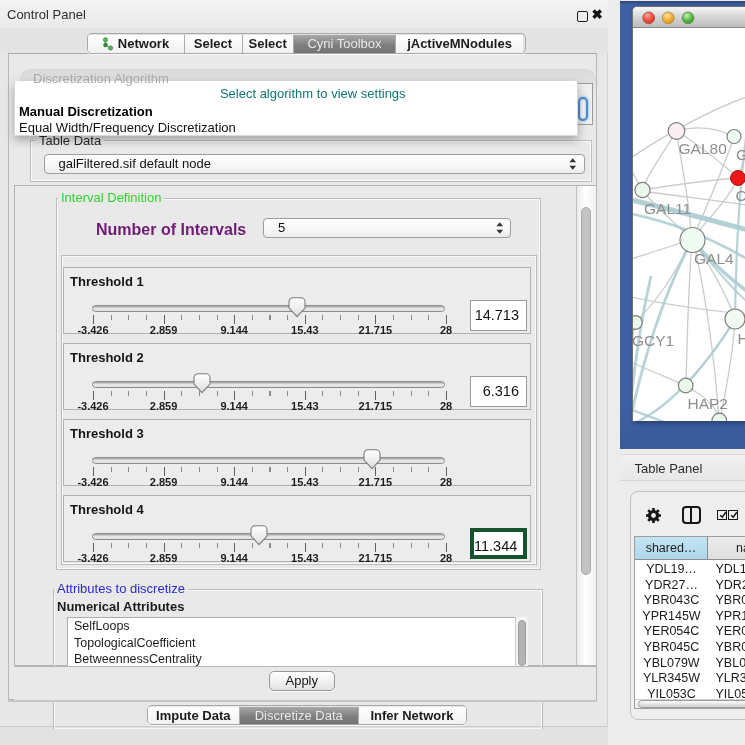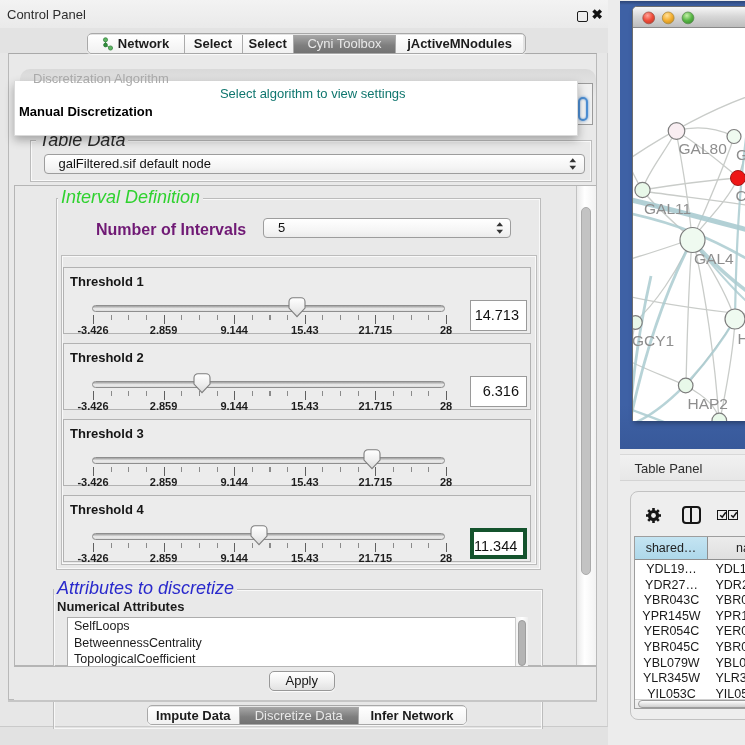--- a/index.html
+++ b/index.html
@@ -1,19 +1,19 @@
 <!DOCTYPE html>
 <html><head><meta charset="utf-8">
 <style>
   * { margin:0; padding:0; box-sizing:border-box; }
   body { width:745px; height:745px; background:#ececec; position:relative;
          font-family:"Liberation Sans", sans-serif; overflow:hidden; }
   .abs { position:absolute; }
   .etched { border:1px solid #bcbcbc; box-shadow: inset 0 0 0 1px rgba(255,255,255,.7); }
-  .glabel { position:absolute; background:#e9e9e9; padding:0 3px; font-size:18px; line-height:13px;font-style:italic; }
+  .glabel { position:absolute; background:#e9e9e9; padding:0 3px; font-size:13px; line-height:13px; }
   .combo { position:absolute; background:linear-gradient(180deg,#ffffff,#f4f4f4 70%,#ececec);
            border:1px solid #9d9d9d; border-radius:4px; font-size:13px; color:#111; }
   .stepper { position:absolute; right:7px; top:50%; transform:translateY(-50%); width:7.5px; height:12px; }
   .seg { display:inline-block; height:100%; font-size:13px; font-weight:bold; color:#1b1b1b;
          text-align:center; border-right:1px solid #ababab; background:linear-gradient(180deg,#ffffff,#f0f0f0); }
   .seg.dark { background:linear-gradient(180deg,#a8a8a8,#7e7e7e 55%,#717171); color:#e9e9e9; font-weight:normal; }
   .tickmajor { position:absolute; height:9px; width:1px; background:#5f5f5f; }
   .ticklabel { position:absolute; width:56px; text-align:center; font-size:11px; font-weight:bold; color:#1d1d1d; }
 </style></head>
 <body>
@@ -164,34 +164,35 @@
           </defs>
           <path d="M5 0.8 h8 a4 4 0 0 1 4 4 v6.2 L9 19.6 L1 11 V4.8 a4 4 0 0 1 4 -4 Z" fill="url(#tg)" stroke="#7e7e7e" stroke-width="1.1"></path>
         </svg></div>
 <div class="abs" style="left:406px;top:32.5px;width:57px;height:31px;background:#ffffff;border:4px solid #14532d;font-size:14.5px;color:#111;text-align:right;line-height:29px;padding-right:7px;">11.344</div>
 </div>
 <div class="abs etched" style="left:52.5px;top:588.5px;width:490px;height:140px;border-bottom:none;"></div>
 <span class="glabel" style="left:54px;top:582px;color:#2929cc;">Attributes to discretize</span>
 <span class="abs" style="left:57px;top:599px;font-size:13px;font-weight:bold;color:#1b1b1b;">Numerical Attributes</span>
 <div class="abs" style="left:67px;top:617px;width:461px;height:49px;background:#ffffff;border:1px solid #adadad;border-bottom:none;font-size:12.5px;color:#1c1c1c;overflow:hidden;">
       <div style="padding-left:6px;height:16.6px;line-height:16.6px;">SelfLoops</div>
+      <div style="padding-left:6px;height:16.6px;line-height:16.6px;">TopologicalCoefficient</div>
       <div style="padding-left:6px;height:16.6px;line-height:16.6px;">BetweennessCentrality</div>
-      <div style="padding-left:6px;height:16.6px;line-height:16.6px;">TopologicalCoefficient</div>
     </div>
 <div class="abs" style="left:514.5px;top:617px;width:13.5px;height:49px;background:linear-gradient(90deg,#f2f2f2,#ffffff 50%,#eeeeee);border-left:1px solid #cccccc;"></div>
 <div class="abs" style="left:517.5px;top:620px;width:8px;height:46px;background:#b4b4b4;border:1px solid #9d9d9d;border-radius:5px;"></div>
 <div class="abs" style="left:14px;top:666px;width:581.5px;height:34px;background:#e9e9e9;border-top:1px solid #b5b5b5;"></div>
 <div class="abs" style="left:268.5px;top:671px;width:66.5px;height:19.5px;border-radius:5px;border:1px solid #989898;background:linear-gradient(180deg,#ffffff,#f2f2f2 50%,#e2e2e2);font-size:13px;color:#151515;text-align:center;line-height:18px;box-shadow:0 1px 1px rgba(255,255,255,.9);">Apply</div>
 <div class="abs" style="left:8px;top:700px;width:589px;height:2px;background:#c6c6c6;"></div>
 <div class="abs" style="left:146.5px;top:705px;width:320px;height:20px;border:1px solid #a8a8a8;border-radius:5px;overflow:hidden;line-height:18px;white-space:nowrap;box-shadow:0 1px 1px rgba(255,255,255,.8);"><span class="seg" style="width:92.5px;">Impute Data</span><span class="seg dark" style="width:118.5px;">Discretize Data</span><span class="seg" style="width:107px;border-right:none;">Infer Network</span></div>
 </div>
 <div class="abs" style="left:14px;top:81px;width:563.5px;height:54.5px;background:#ffffff;border:1px solid #dadada;border-top:none;box-shadow:0 4px 9px rgba(0,0,0,.30);font-size:13px;z-index:50;">
     <div style="position:absolute;left:18px;top:-10px;color:#a9a9a9;">Discretization Algorithm</div>
     <div style="position:absolute;left:0;right:0;top:4.5px;height:15px;color:#0f766e;text-align:center;padding-left:34px;">Select algorithm to view settings</div>
     <div style="position:absolute;left:4px;top:23px;height:15px;color:#000;font-weight:bold;">Manual Discretization</div>
+    <div style="position:absolute;left:4px;top:38.5px;height:15px;color:#111;">Equal Width/Frequency Discretization</div>
   </div>
 <div class="abs" style="left:620px;top:1px;width:125px;height:448px;background:linear-gradient(180deg,#2d4576 0,#3e61a5 4px,#3e61a5 90%,#38599a);">
 <div class="abs" style="left:11.6px;top:5px;width:114px;height:415px;border:1px solid #6f6f6f;border-radius:5px 0 0 0;background:#ffffff;box-shadow:2px 2px 5px rgba(0,0,0,.35);">
 <div class="abs" style="left:0;top:0;width:113px;height:21px;border-radius:4px 0 0 0;background:linear-gradient(180deg,#f7f7f7,#d8d8d8 45%,#bdbdbd);border-bottom:1px solid #8a8a8a;">
         <svg width="70" height="21" style="position:absolute;left:8px;top:0;">
           <defs>
             <radialGradient id="rg" cx="0.4" cy="0.3" r="0.8">
               <stop offset="0" stop-color="#ffa49a"></stop>
               <stop offset="0.55" stop-color="#ee4a38"></stop>
               <stop offset="1" stop-color="#c03a28"></stop>

